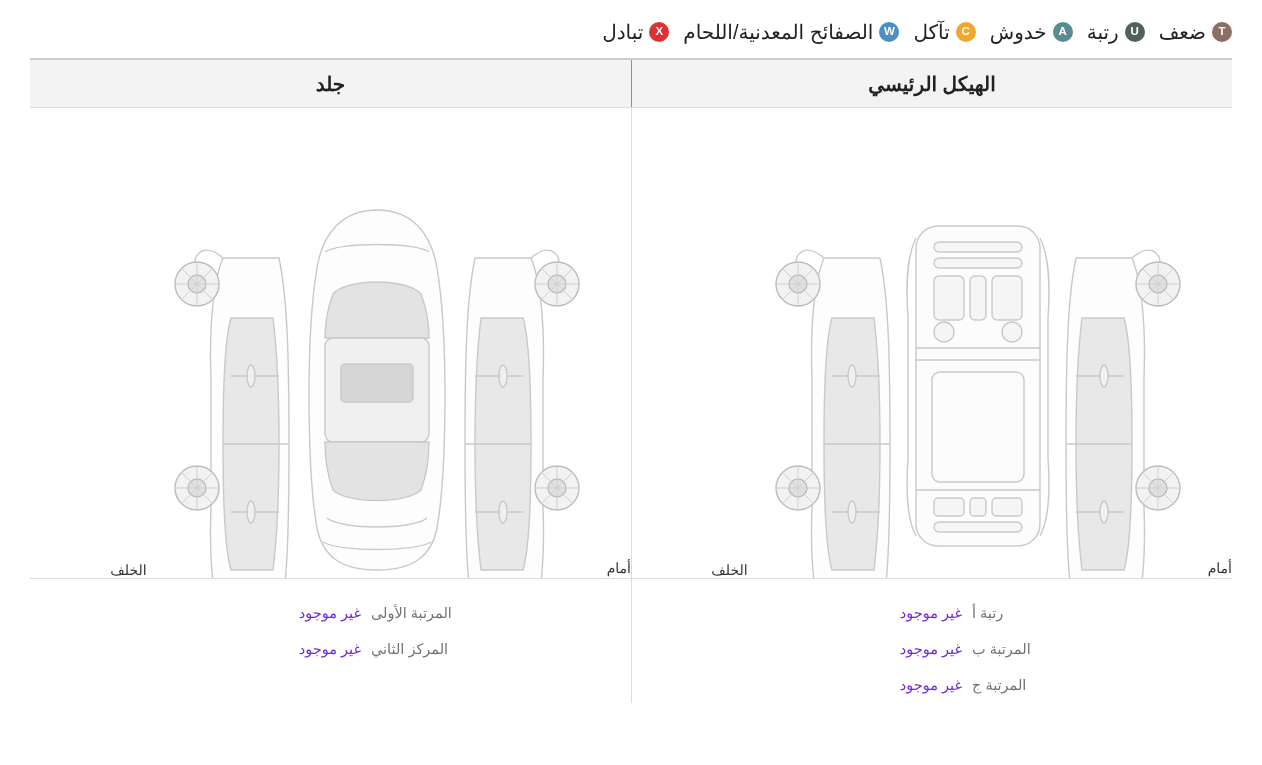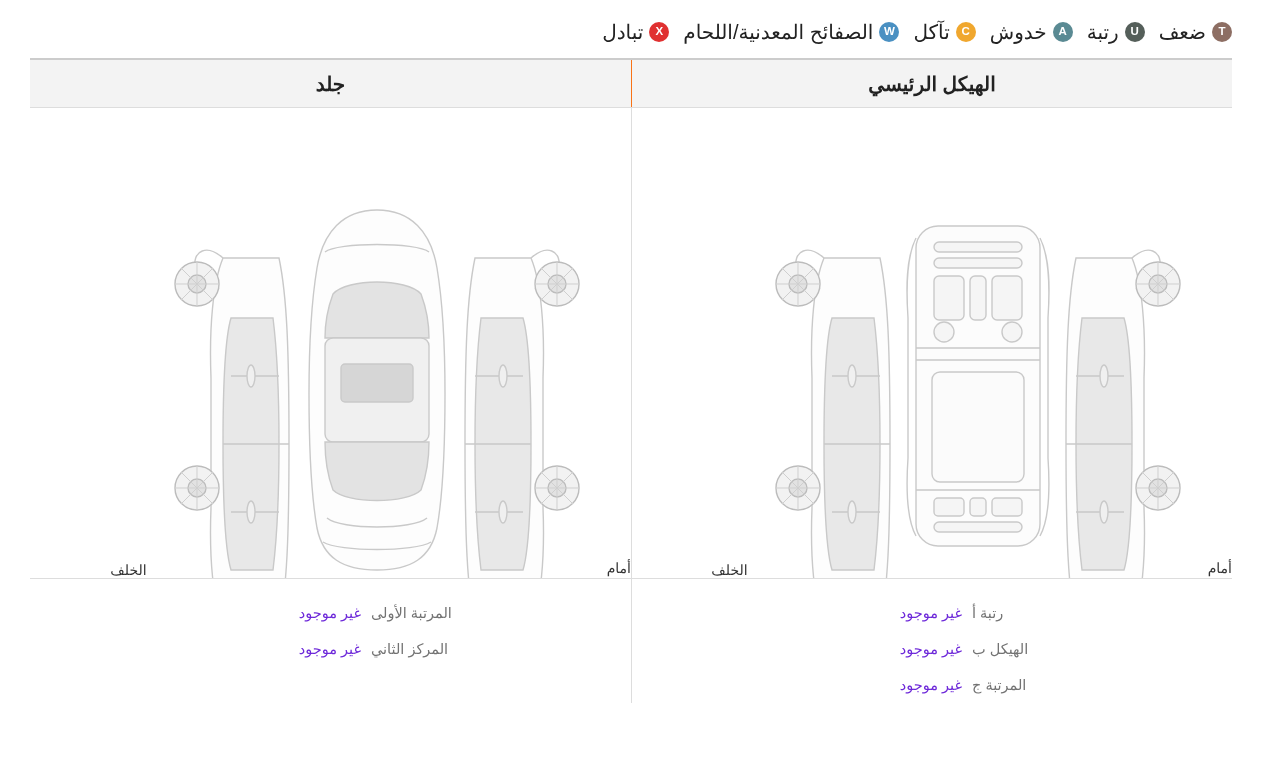--- a/index.html
+++ b/index.html
@@ -252,21 +252,21 @@
         </div>
 
         <div class="divider-h"></div>
 
         <div class="grades grades-right">
           <div class="grade-row">
             <span class="grade-name">رتبة أ</span>
             <span class="grade-value">غير موجود</span>
           </div>
           <div class="grade-row">
-            <span class="grade-name">الهيكل ب</span>
+            <span class="grade-name">المرتبة ب</span>
             <span class="grade-value">غير موجود</span>
           </div>
           <div class="grade-row">
             <span class="grade-name">المرتبة ج</span>
             <span class="grade-value">غير موجود</span>
           </div>
         </div>
       </div>
 
       <div class="body-cell">

